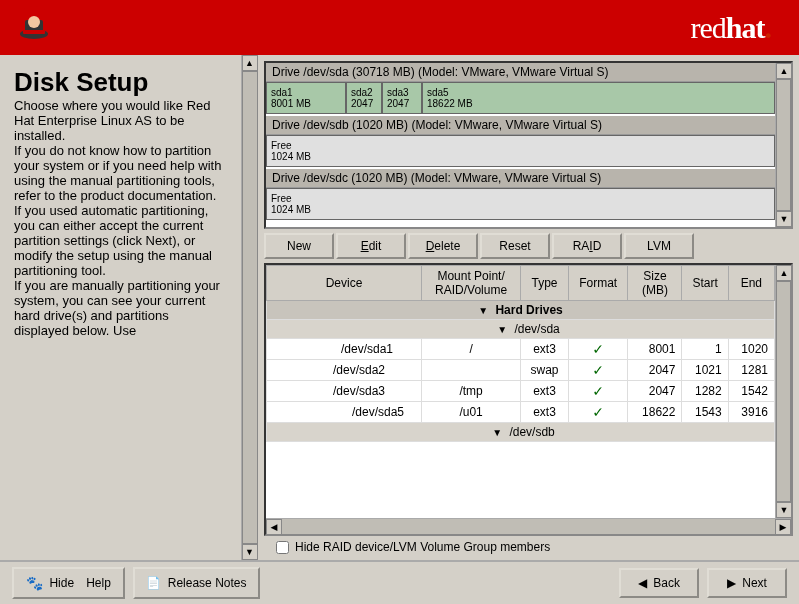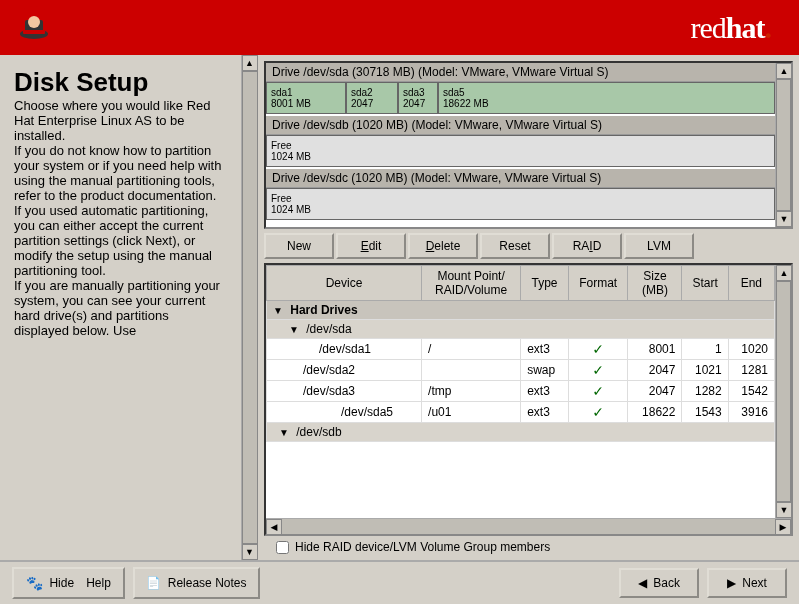--- a/index.html
+++ b/index.html
@@ -91,20 +91,21 @@
       border: 1px solid #aaa;
       padding: 3px 6px;
       text-align: center;
       font-weight: normal;
       white-space: nowrap;
     }
     .partition-table td {
       border: 1px solid #ddd;
       padding: 2px 6px;
       white-space: nowrap;
+      text-align: center;
     }
     .group-row td {
       background: #c8c4bc;
       font-weight: bold;
     }
     .sub-group-row td {
       background: #d8d4cc;
     }
     .check-mark {
       color: #006600;
@@ -262,21 +263,21 @@
     <div style="border:2px inset #888; background:white; margin-bottom:4px; flex-shrink:0; height:168px; overflow:hidden; display:flex;">
       <div style="flex:1; overflow:hidden;">
 
         <div class="drive-block">
           <div class="drive-header">Drive /dev/sda (30718 MB) (Model: VMware, VMware Virtual S)</div>
           <div class="drive-partitions-row">
             <div class="part-cell" style="width:80px;">
               <span>sda1</span>
                 <span>8001 MB</span>
             </div>
-            <div class="part-cell" style="width:52px;">
+            <div class="part-cell" style="width:36px;">
               <span>sda2</span>
                 <span>2047</span>
             </div>
             <div class="part-cell" style="width:40px;">
               <span>sda3</span>
                 <span>2047</span>
             </div>
             <div class="part-cell sda5-cell">
               <span>sda5</span>
                 <span>18622 MB</span>

